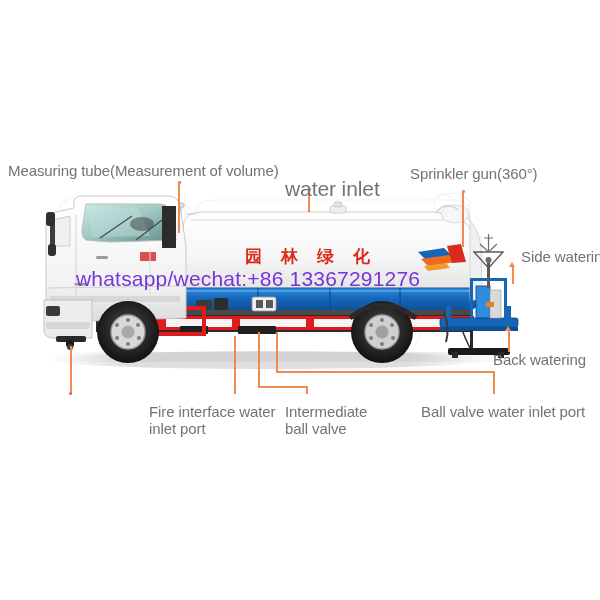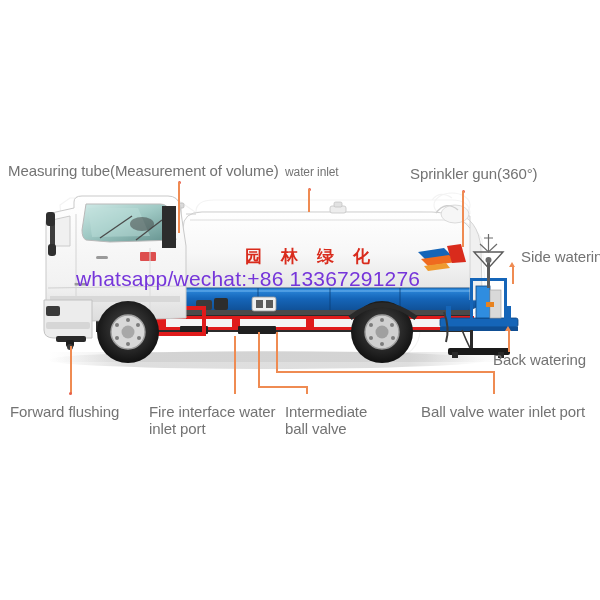--- a/index.html
+++ b/index.html
@@ -342,29 +342,28 @@
   <div class="lead-v" style="left:258px; top:332px; height:54px;"></div>
   <div class="lead-h" style="left:258px; top:386px; width:50px;"></div>
   <div class="lead-v" style="left:306px; top:386px; height:8px;"></div>
 
   <div class="lead-v" style="left:276px; top:332px; height:40px;"></div>
   <div class="lead-h" style="left:276px; top:371px; width:218px;"></div>
   <div class="lead-v" style="left:493px; top:371px; height:23px;"></div>
 
   <div class="label" style="left:8px; top:162px;">Measuring tube(Measurement of volume)</div>
 
-  <div class="label" style="left:285px; top:164px; font-size:12px;">water inlet</div>
+  <div class="label" style="left:285px; top:180px; font-size:21px;">water inlet</div>
 
   <div class="label" style="left:410px; top:165px;">Sprinkler gun(360°)</div>
 
   <div class="label" style="left:521px; top:248px;">Side watering</div>
 
   <div class="label" style="left:493px; top:351px;">Back watering</div>
 
-  <div class="label" style="left:10px; top:403px;">Forward flushing</div>
 
   <div class="label wrap" style="left:137px; top:403px;margin-left:12px;">Fire interface water
 inlet port</div>
 
   <div class="label wrap" style="left:285px; top:403px;">Intermediate
 ball valve</div>
 
   <div class="label" style="left:421px; top:403px;">Ball valve water inlet port</div>
 
   <div id="watermark">whatsapp/wechat:+86 13367291276</div>

